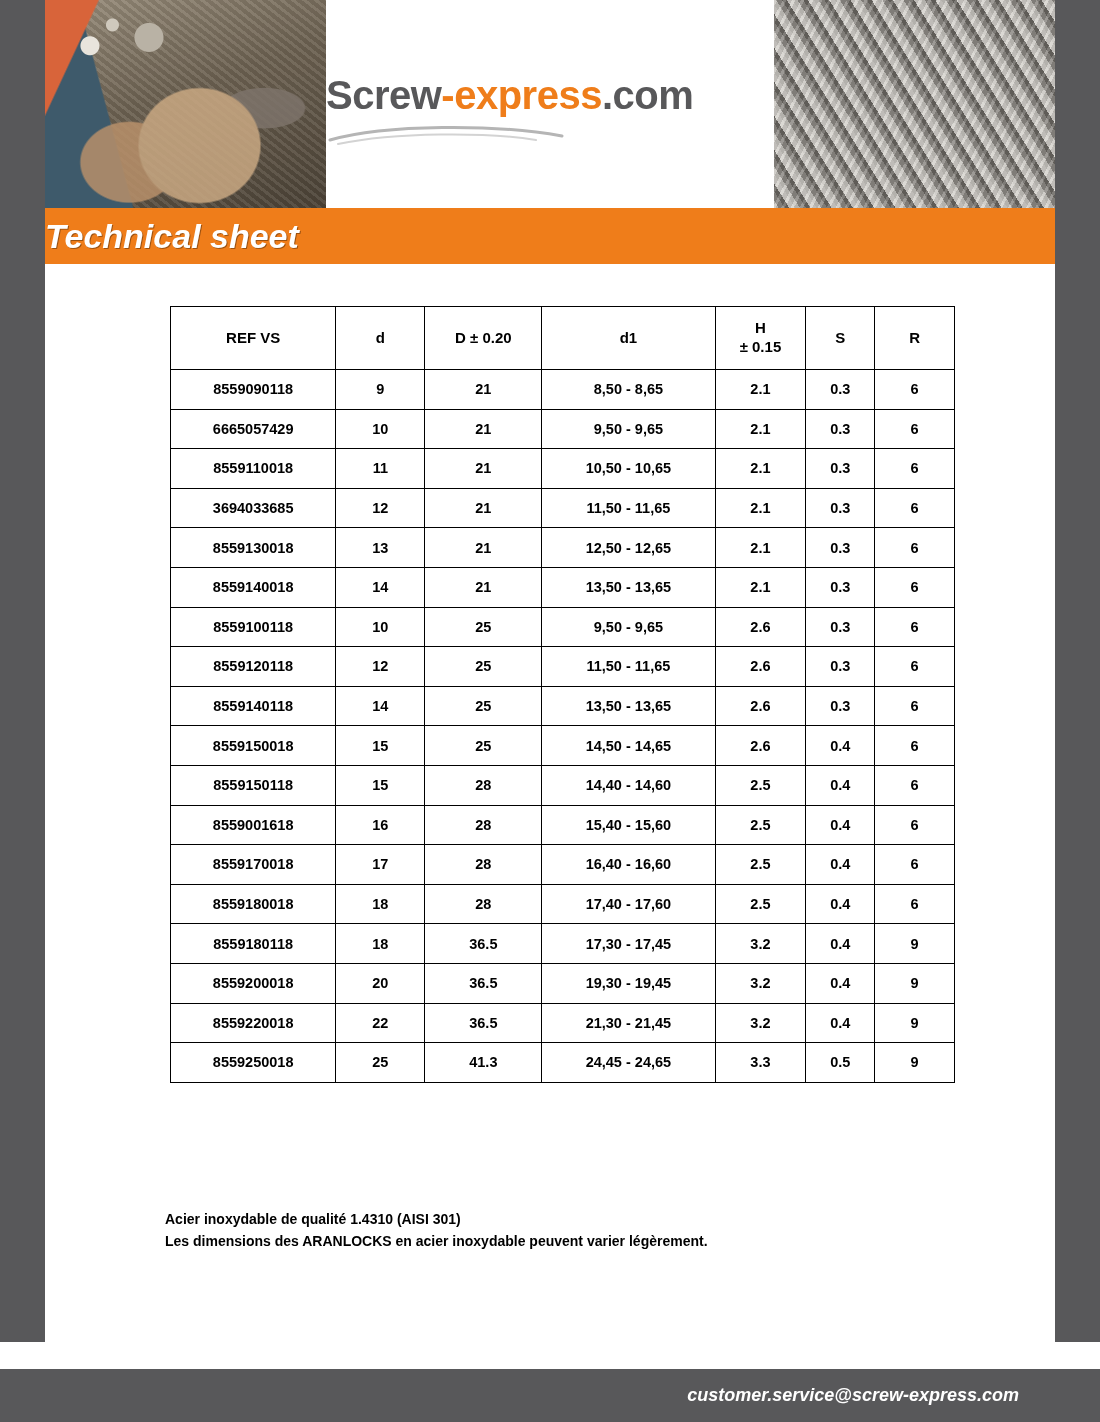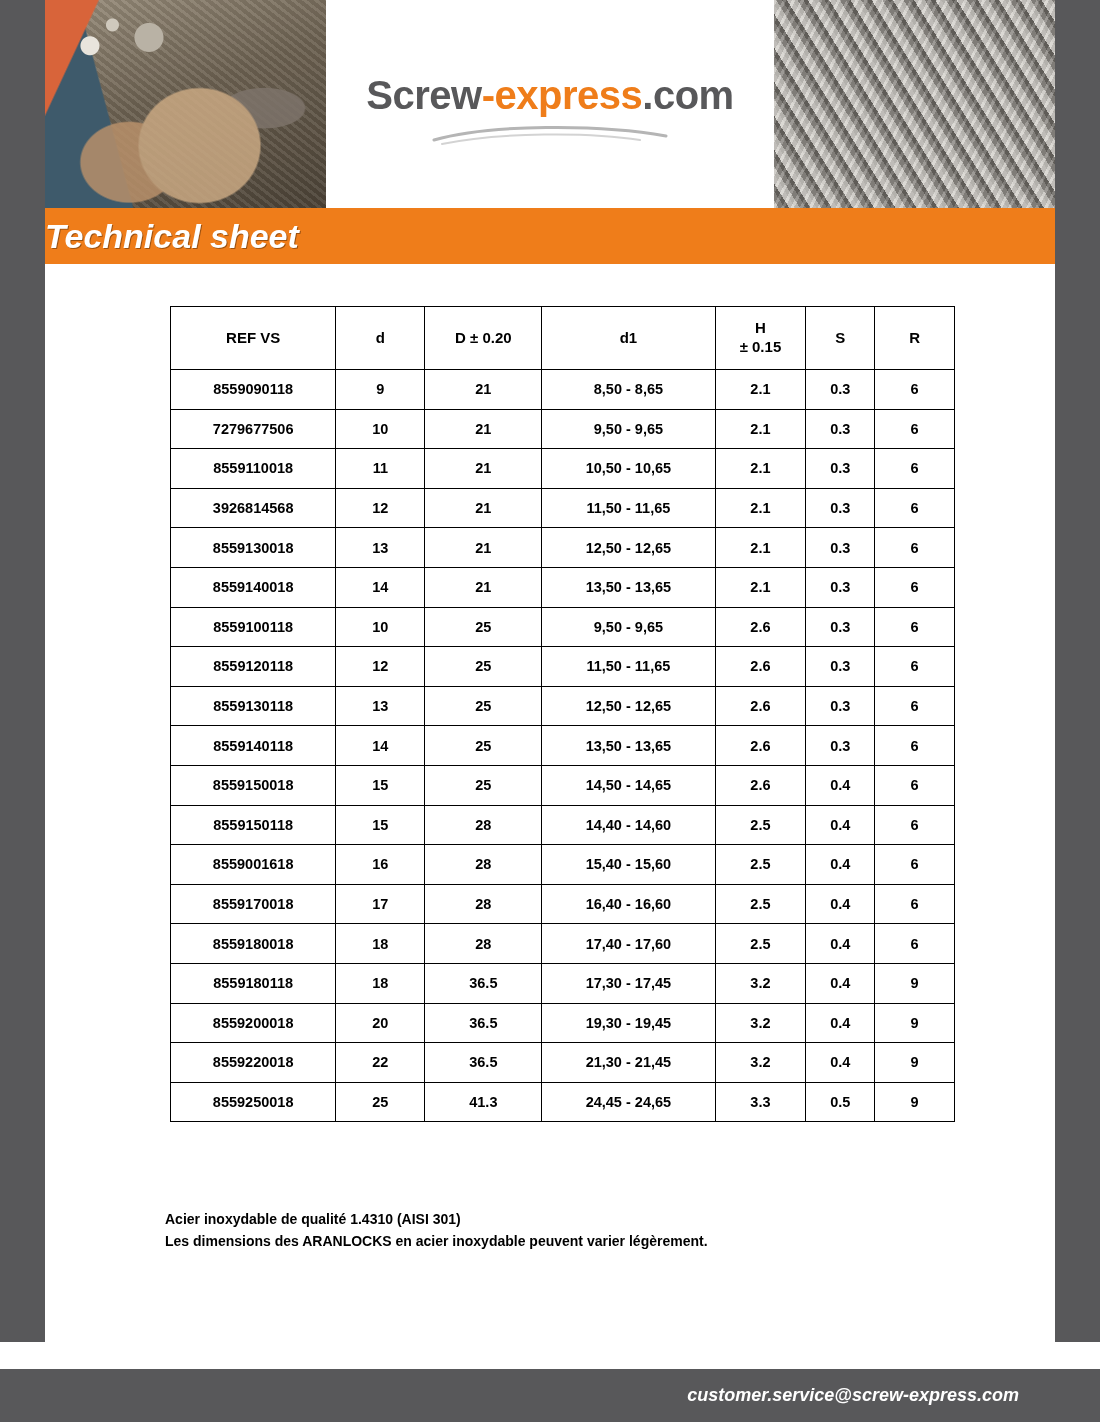--- a/index.html
+++ b/index.html
@@ -53,21 +53,21 @@
     height: 208px;
     position: relative;
     overflow: hidden;
     background: #8a8172;
     margin-left: auto;
   }
   .hdr-logo-area {
     flex: 1;
     display: flex;
     flex-direction: column;
-    align-items: center;
+    align-items: flex-start;
     justify-content: center;
     padding-top: 10px;
   }
   .logo-text {
     font-size: 40px;
     font-weight: bold;
     letter-spacing: -0.5px;
     white-space: nowrap;
   }
   .logo-screw { color: #58585a; }
@@ -271,39 +271,39 @@
           <tr>
             <td class="col-ref">8559090118</td>
             <td class="col-d">9</td>
             <td class="col-D">21</td>
             <td class="col-d1">8,50 - 8,65</td>
             <td class="col-H">2.1</td>
             <td class="col-S">0.3</td>
             <td class="col-R">6</td>
           </tr>
           <tr>
-            <td class="col-ref">7279677506</td>
+            <td class="col-ref">6665057429</td>
             <td class="col-d">10</td>
             <td class="col-D">21</td>
             <td class="col-d1">9,50 - 9,65</td>
             <td class="col-H">2.1</td>
             <td class="col-S">0.3</td>
             <td class="col-R">6</td>
           </tr>
           <tr>
             <td class="col-ref">8559110018</td>
             <td class="col-d">11</td>
             <td class="col-D">21</td>
             <td class="col-d1">10,50 - 10,65</td>
             <td class="col-H">2.1</td>
             <td class="col-S">0.3</td>
             <td class="col-R">6</td>
           </tr>
           <tr>
-            <td class="col-ref">3926814568</td>
+            <td class="col-ref">3694033685</td>
             <td class="col-d">12</td>
             <td class="col-D">21</td>
             <td class="col-d1">11,50 - 11,65</td>
             <td class="col-H">2.1</td>
             <td class="col-S">0.3</td>
             <td class="col-R">6</td>
           </tr>
           <tr>
             <td class="col-ref">8559130018</td>
             <td class="col-d">13</td>
@@ -329,29 +329,20 @@
             <td class="col-d1">9,50 - 9,65</td>
             <td class="col-H">2.6</td>
             <td class="col-S">0.3</td>
             <td class="col-R">6</td>
           </tr>
           <tr>
             <td class="col-ref">8559120118</td>
             <td class="col-d">12</td>
             <td class="col-D">25</td>
             <td class="col-d1">11,50 - 11,65</td>
-            <td class="col-H">2.6</td>
-            <td class="col-S">0.3</td>
-            <td class="col-R">6</td>
-          </tr>
-          <tr>
-            <td class="col-ref">8559130118</td>
-            <td class="col-d">13</td>
-            <td class="col-D">25</td>
-            <td class="col-d1">12,50 - 12,65</td>
             <td class="col-H">2.6</td>
             <td class="col-S">0.3</td>
             <td class="col-R">6</td>
           </tr>
           <tr>
             <td class="col-ref">8559140118</td>
             <td class="col-d">14</td>
             <td class="col-D">25</td>
             <td class="col-d1">13,50 - 13,65</td>
             <td class="col-H">2.6</td>

